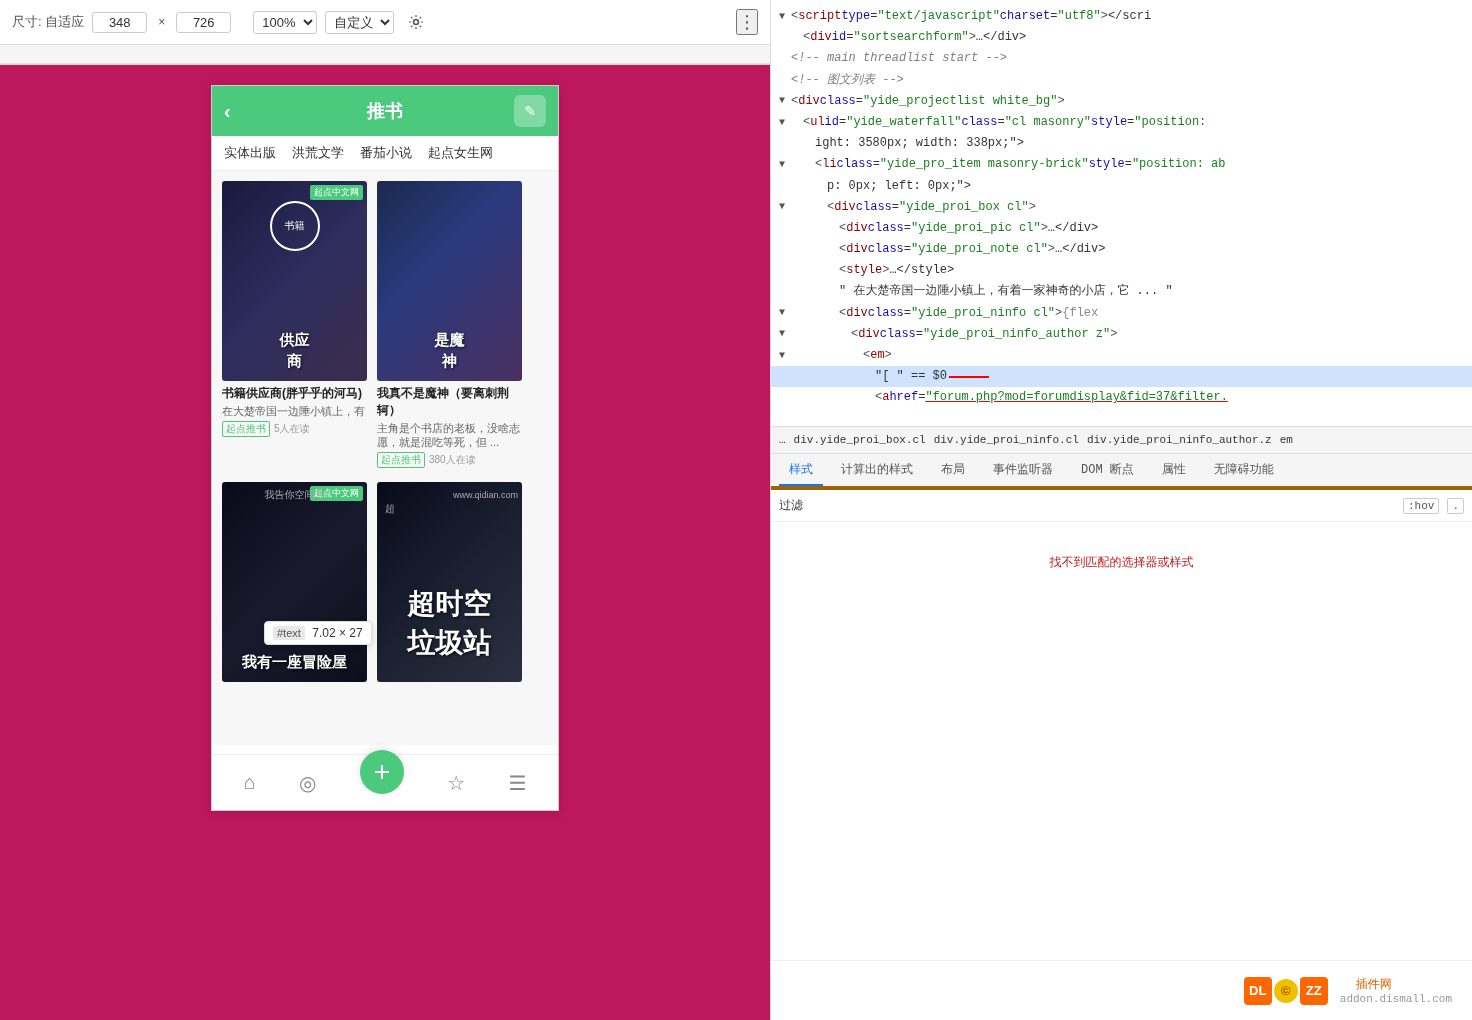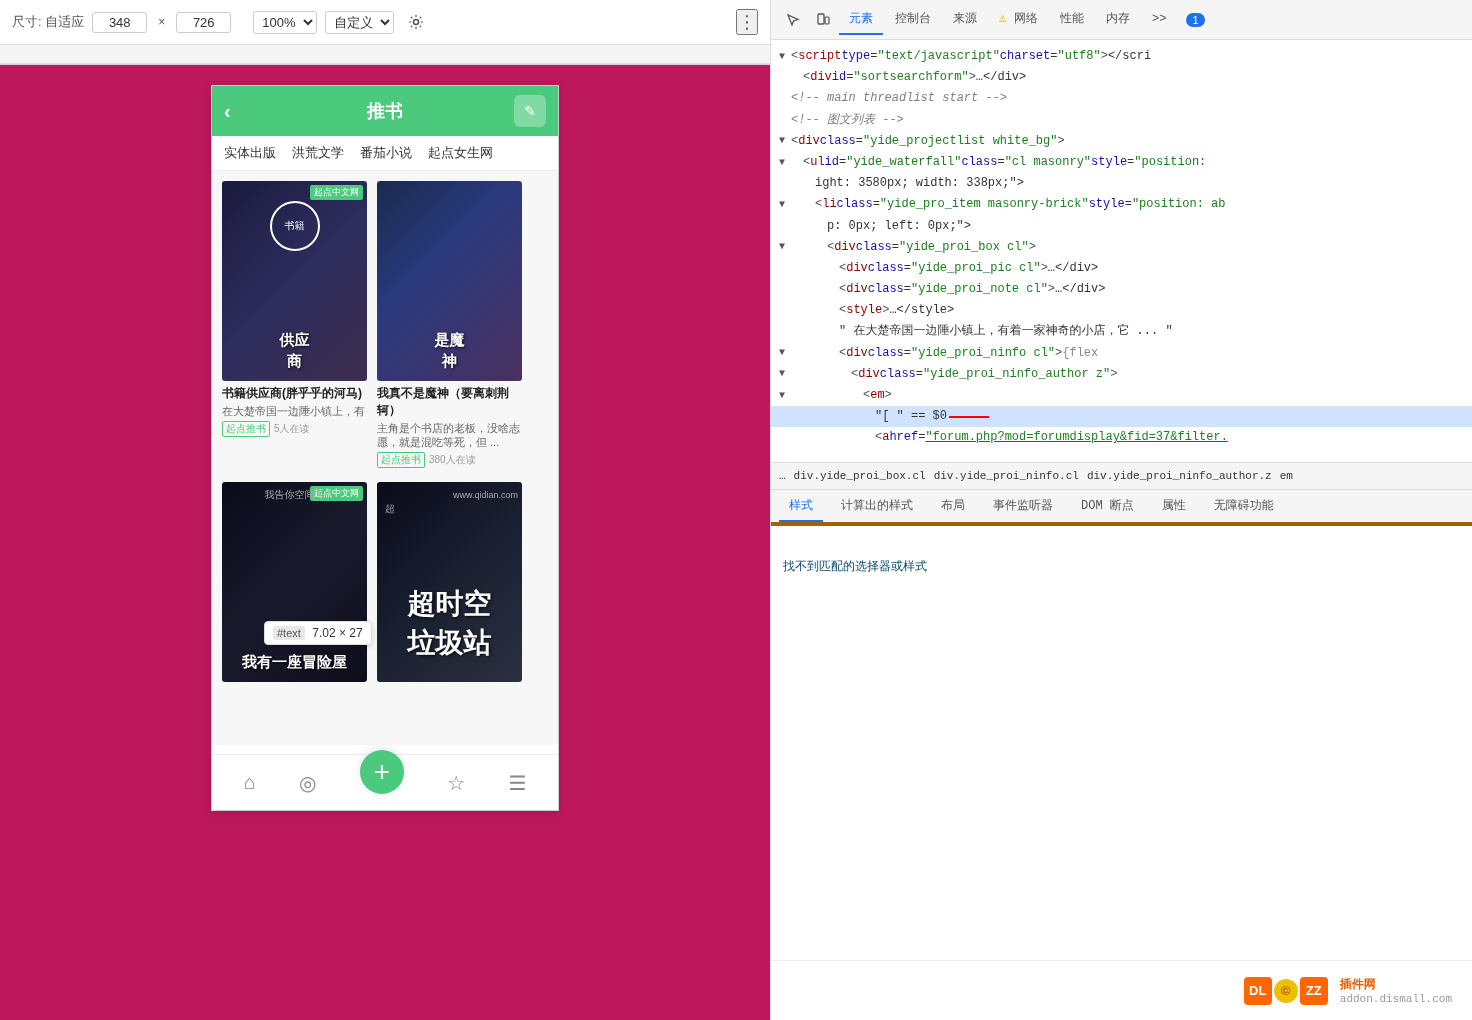--- a/index.html
+++ b/index.html
@@ -450,23 +450,23 @@
       padding: 1px 4px;
       cursor: pointer;
       border-radius: 2px;
     }
 
     
     .style-content {
       flex: 1;
       padding: 12px;
       font-size: 12px;
-      color: #0c4a6e;
+      color: #b91c1c;
       font-family: Arial;
-      text-align: left;
+      text-align: center;
       background: #fff;
     }
     .no-style-text { margin-top: 20px; }
 
     
     .dlc-logo-area {
       height: 60px;
       background: #fff;
       display: flex;
       align-items: center;
@@ -610,43 +610,20 @@
         <div class="nav-icon">
           <span class="nav-symbol">☰</span>
         </div>
       </div>
     </div>
   </div>
 </div>
 
 <div class="right-panel">
 
-  <div class="devtools-tabs">
-    <button class="devtools-icon-btn">
-      <svg width="14" height="14" viewBox="0 0 14 14">
-          <path d="M2 2l4 10 1.5-4L12 6.5z" fill="none" stroke="#555" stroke-width="1.3"></path>
-        </svg>
-    </button>
-    <button class="devtools-icon-btn">
-      <svg width="14" height="14" viewBox="0 0 14 14">
-          <rect x="2" y="1" width="6" height="10" rx="1" fill="none" stroke="#555" stroke-width="1.3"></rect>
-          <rect x="9" y="4" width="4" height="7" rx="1" fill="none" stroke="#555" stroke-width="1.2"></rect>
-        </svg>
-    </button>
-    <div class="devtools-tab active">元素</div>
-    <div class="devtools-tab">控制台</div>
-    <div class="devtools-tab">来源</div>
-    <div class="devtools-tab">
-      <span class="devtools-warn">⚠</span> 网络
-    </div>
-    <div class="devtools-tab">性能</div>
-    <div class="devtools-tab">内存</div>
-    <div class="devtools-tab">&gt;&gt;</div>
-    <div style="margin-left:8px;" class="devtools-badge">1</div>
-  </div>
 
   <div class="devtools-html">
 
     <div class="html-line">
       <span class="triangle open"></span>
       <span class="tag-bracket">&lt;</span>
         <span class="tag-name">script</span>
       <span class="attr-name"> type</span>
         <span>=</span>
         <span class="attr-value">"text/javascript"</span>
@@ -885,31 +862,37 @@
   <div class="style-tabs">
     <div class="style-tab active">样式</div>
     <div class="style-tab">计算出的样式</div>
     <div class="style-tab">布局</div>
     <div class="style-tab">事件监听器</div>
     <div class="style-tab">DOM 断点</div>
     <div class="style-tab">属性</div>
     <div class="style-tab">无障碍功能</div>
   </div>
 
+  <div class="style-filter">
+    <span class="filter-label">过滤</span>
+    <input class="filter-input" placeholder="" style="">
+    <span class="filter-hov">:hov</span>
+    <span class="filter-hov">.</span>
+  </div>
 
   <div class="style-content">
     <div class="no-style-text">找不到匹配的选择器或样式</div>
   </div>
 
   <div class="dlc-logo-area">
     <div class="dlc-logo">
       <div style="display:flex;align-items:center;gap:2px;">
         <div style="width:28px;height:28px;background:#ff6600;border-radius:4px;display:flex;align-items:center;justify-content:center;color:#fff;font-weight:bold;font-size:13px;font-family:Arial;">DL</div>
         <div style="width:24px;height:24px;background:#f0c000;border-radius:50%;display:flex;align-items:center;justify-content:center;color:#a05000;font-weight:bold;font-size:13px;font-family:Arial;">©</div>
         <div style="width:28px;height:28px;background:#ff6600;border-radius:4px;display:flex;align-items:center;justify-content:center;color:#fff;font-weight:bold;font-size:13px;font-family:Arial;">ZZ</div>
       </div>
       <div style="display:flex;flex-direction:column;margin-left:6px;">
-        <span style="font-size:12px;color:#e86000;font-weight:bold;">插件网</span>
+        <span style="font-size:12px;color:#e86000;font-weight:normal;margin-left:16px;">插件网</span>
         <span style="font-size:11px;color:#999;font-family:Liberation Mono, monospace;">addon.dismall.com</span>
       </div>
     </div>
   </div>
 </div>
 
 </body></html>

